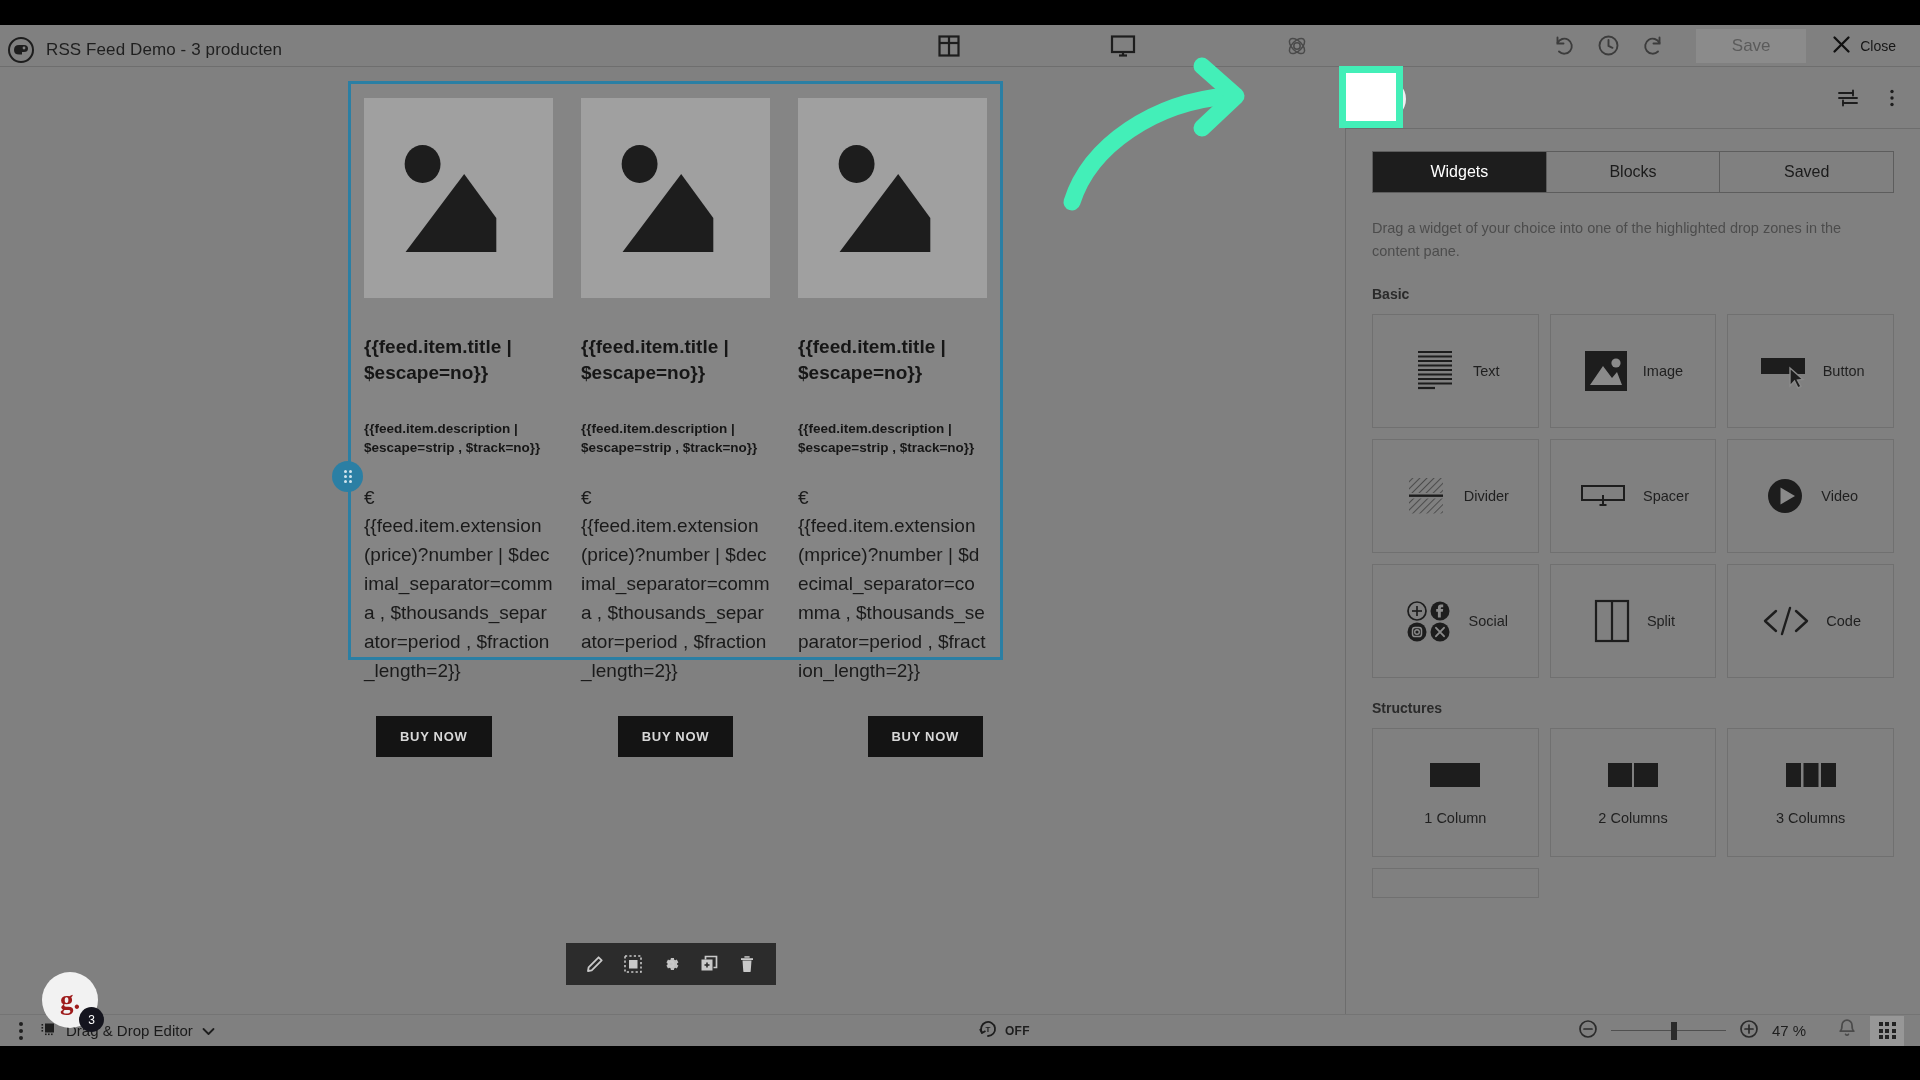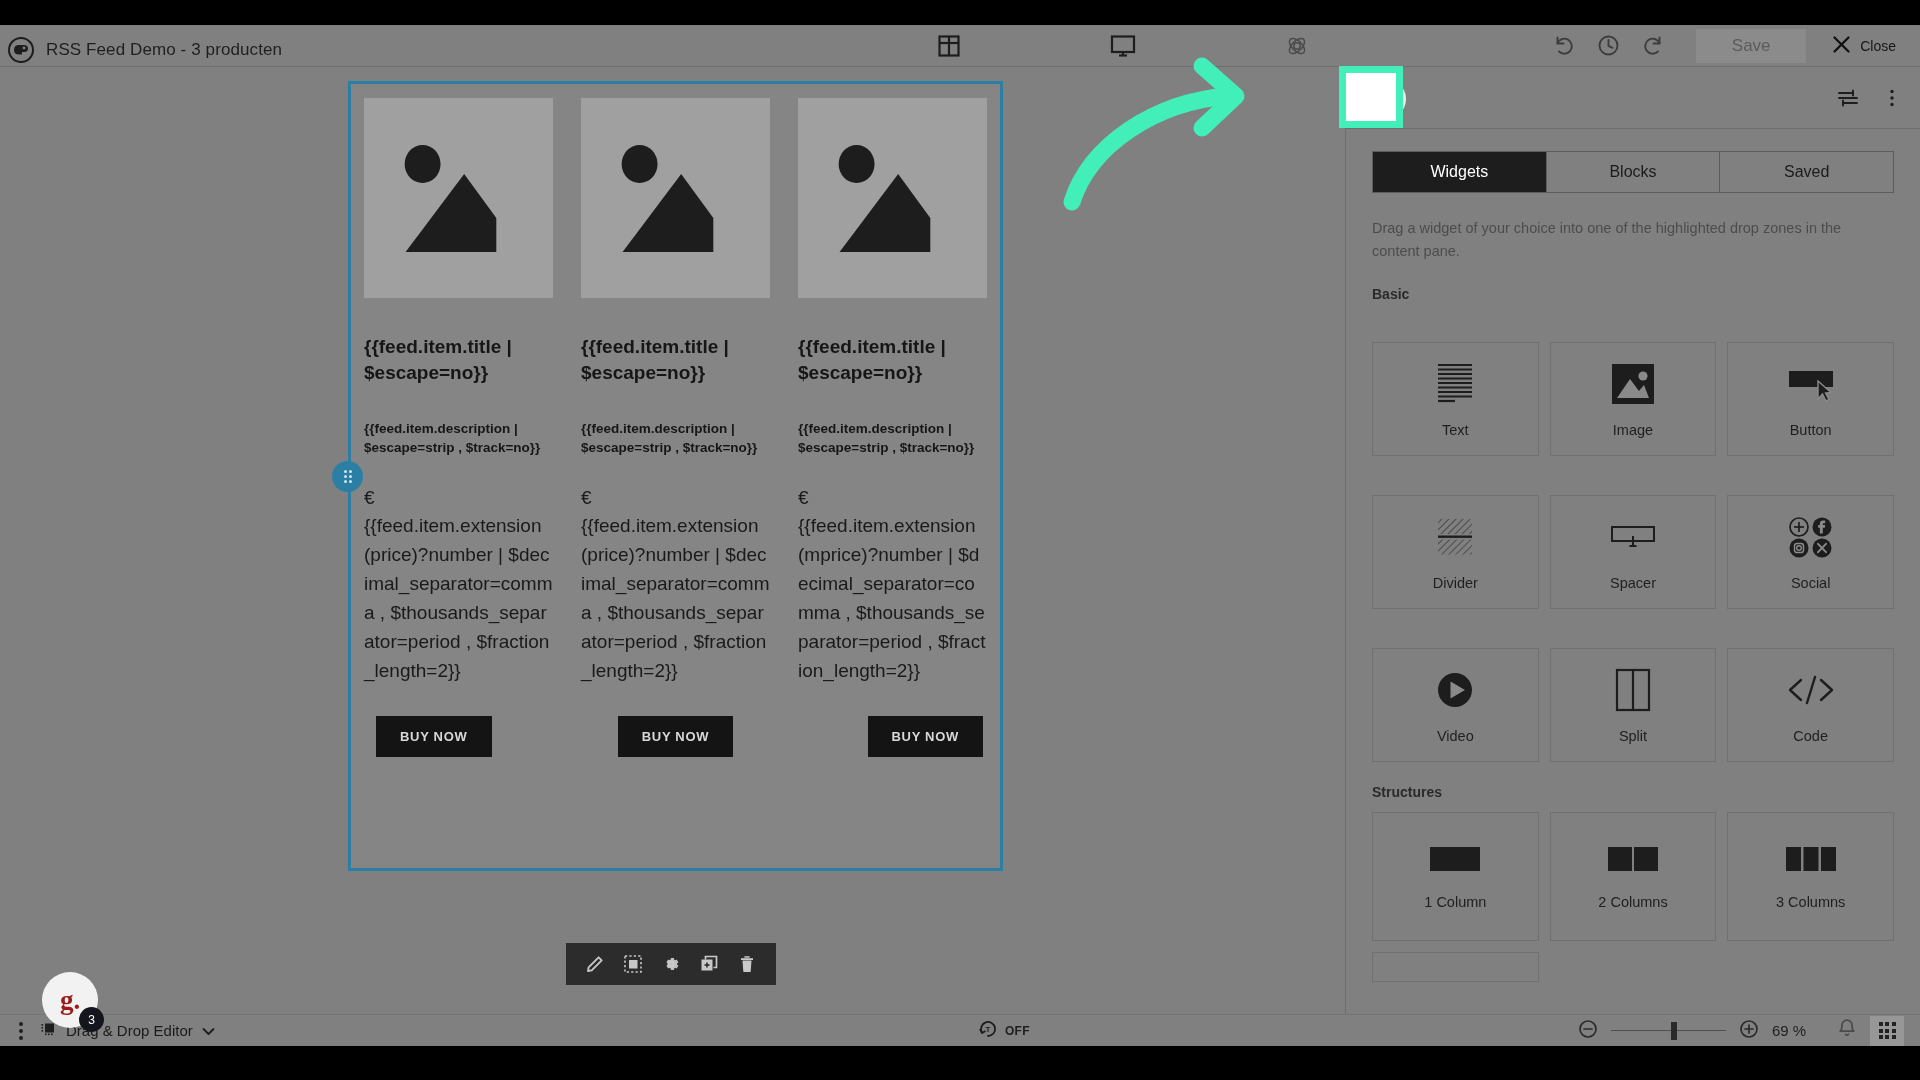--- a/index.html
+++ b/index.html
@@ -68,21 +68,21 @@
   .canvas {
     position: absolute; top: 67px; left: 0;
     width: 1345px; height: 947px;
     background: #808080;
     overflow: hidden;
   }
 
   .block-wrap {
     position: absolute;
     left: 348px; top: 14px;
-    width: 655px; height: 790px;
+    width: 655px; height: 579px;
   }
   .block-sel {
     position: absolute; inset: 0;
     border: 3px solid #2b7fa4;
     background: #858585;
   }
   .drag-handle {
     position: absolute;
     left: -16px; top: 380px;
     width: 31px; height: 31px;
@@ -210,26 +210,25 @@
     margin-top: 22px; margin-bottom: 12px;
     font-size: 14px; font-weight: bold; color: #2a2a2a;
   }
   .widget-grid {
     display: grid; grid-template-columns: repeat(3, 1fr);
     gap: 11px;
   }
   .widget {
     height: 114px;
     border: 1px solid #707070;
-    display: flex; flex-direction: column;
+    display: flex; flex-direction: row;
     align-items: center; justify-content: center;
     gap: 14px;
     cursor: grab;
     position: relative;
-    margin-top: 28px;
   }
   .widget .wi { height: 48px; display: flex; align-items: center; justify-content: center; }
   .widget .wl { font-size: 14.5px; color: #1f1f1f; }
 
   .struct-grid {
     display: grid; grid-template-columns: repeat(3, 1fr);
     gap: 11px;
   }
   .struct {
     height: 129px;
@@ -595,44 +594,44 @@
               <rect x="5" y="5" width="42" height="14"></rect>
               <line x1="26" y1="14" x2="26" y2="24"></line>
               <line x1="22.5" y1="24" x2="29.5" y2="24"></line>
             </svg>
           </div>
           <div class="wl">Spacer</div>
         </div>
 
         <div class="widget">
           <div class="wi">
+            <svg width="44" height="44" viewBox="0 0 44 44">
+              <circle cx="22" cy="22" r="17" fill="#1d1d1d"></circle>
+              <polygon points="17.5,13.5 32,22 17.5,30.5" fill="#8a8a8a"></polygon>
+            </svg>
+          </div>
+          <div class="wl">Video</div>
+        </div>
+
+        <div class="widget">
+          <div class="wi">
             <svg width="52" height="44" viewBox="0 0 52 44">
               <circle cx="14" cy="12" r="9" fill="none" stroke="#1d1d1d" stroke-width="1.7"></circle>
               <line x1="14" y1="7" x2="14" y2="17" stroke="#1d1d1d" stroke-width="1.7"></line>
               <line x1="9" y1="12" x2="19" y2="12" stroke="#1d1d1d" stroke-width="1.7"></line>
               <circle cx="37" cy="12" r="9.5" fill="#1d1d1d"></circle>
               <path d="M38.6 8.3h1.6V5.6h-2.3c-1.8 0-3 1.2-3 3v1.5h-1.7v2.7h1.7v5.8h2.9v-5.8h2l.4-2.7h-2.4V9c0-.45.35-.7.8-.7z" fill="#8a8a8a"></path>
               <circle cx="14" cy="33" r="9.5" fill="#1d1d1d"></circle>
               <rect x="9.5" y="28.5" width="9" height="9" rx="2.6" fill="none" stroke="#8a8a8a" stroke-width="1.5"></rect>
               <circle cx="14" cy="33" r="2.3" fill="none" stroke="#8a8a8a" stroke-width="1.4"></circle>
               <circle cx="37" cy="33" r="9.5" fill="#1d1d1d"></circle>
               <path d="M33 28.8l8 8.4M41 28.8l-8 8.4" stroke="#8a8a8a" stroke-width="1.9" stroke-linecap="round"></path>
             </svg>
           </div>
           <div class="wl">Social</div>
-        </div>
-
-        <div class="widget">
-          <div class="wi">
-            <svg width="44" height="44" viewBox="0 0 44 44">
-              <circle cx="22" cy="22" r="17" fill="#1d1d1d"></circle>
-              <polygon points="17.5,13.5 32,22 17.5,30.5" fill="#8a8a8a"></polygon>
-            </svg>
-          </div>
-          <div class="wl">Video</div>
         </div>
 
         <div class="widget">
           <div class="wi">
             <svg width="42" height="46" viewBox="0 0 42 46" fill="none" stroke="#1d1d1d" stroke-width="2.2">
               <rect x="5" y="3" width="32" height="40"></rect>
               <line x1="21" y1="3" x2="21" y2="43"></line>
             </svg>
           </div>
           <div class="wl">Split</div>
@@ -744,21 +743,21 @@
         <span class="track"></span>
         <span class="thumb"></span>
       </span>
       <span>
         <svg width="20" height="20" viewBox="0 0 20 20" fill="none" stroke="#2b2b2b" stroke-width="1.7">
           <circle cx="10" cy="10" r="8"></circle>
             <line x1="6" y1="10" x2="14" y2="10" stroke-linecap="round"></line>
             <line x1="10" y1="6" x2="10" y2="14" stroke-linecap="round"></line>
         </svg>
       </span>
-      <span class="zoom-pct">69 %</span>
+      <span class="zoom-pct">47 %</span>
       <span>
         <svg width="20" height="21" viewBox="0 0 20 21" fill="none" stroke="#4a4a4a" stroke-width="1.7" stroke-linejoin="round">
           <path d="M10 2.2a5 5 0 00-5 5c0 4.5-1.8 6-1.8 6h13.6S15 11.7 15 7.2a5 5 0 00-5-5z"></path>
           <path d="M8.6 16.3a1.6 1.6 0 002.8 0" stroke-linecap="round"></path>
         </svg>
       </span>
       <span class="apps-btn">
         <span class="apps-grid">
           <i></i>
             <i></i>

